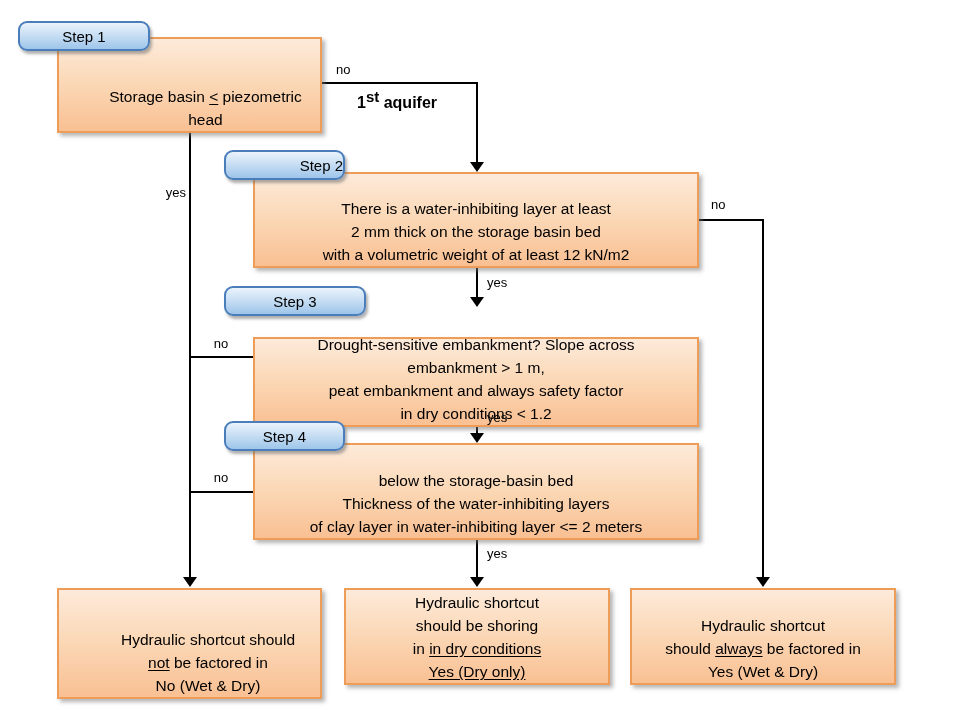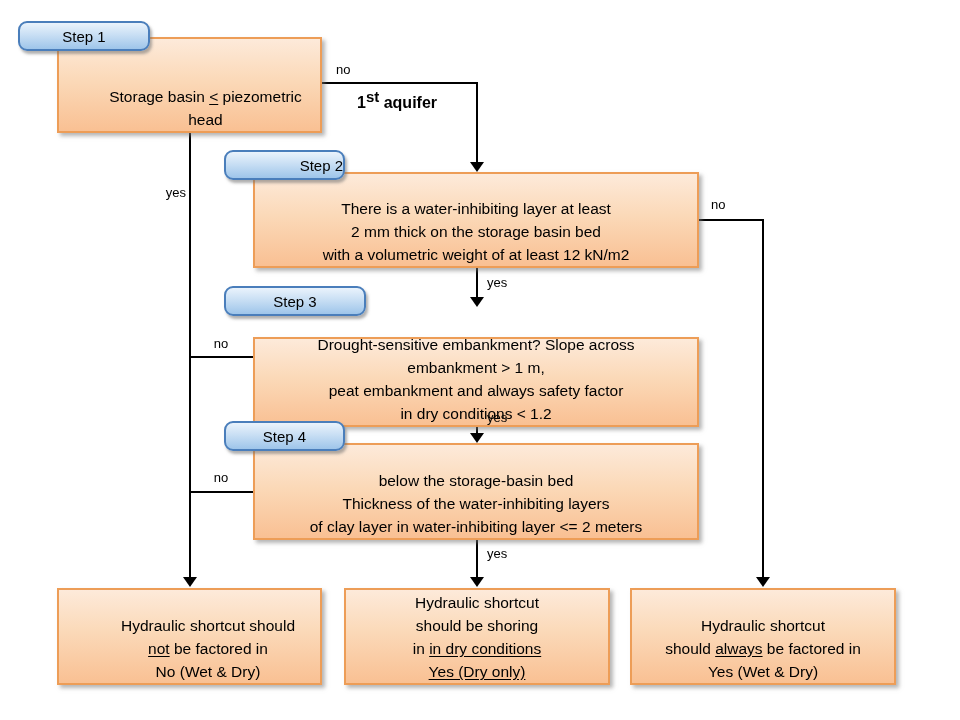--- a/index.html
+++ b/index.html
@@ -74,21 +74,21 @@
     <div>peat embankment and always safety factor</div>
     <div>in dry conditions &lt; 1.2</div>
   </div>
 
   <div class="obox" style="left:253px;top:443px;width:446px;height:97px;">
     <div>below the storage-basin bed</div>
     <div>Thickness of the water-inhibiting layers</div>
     <div>of clay layer in water-inhibiting layer &lt;= 2 meters</div>
   </div>
 
-  <div class="obox" style="left:57px;top:588px;width:265px;height:97px;padding-left:37px;">
+  <div class="obox" style="left:57px;top:588px;width:265px;height:111px;padding-left:37px;">
     <div>Hydraulic shortcut should</div>
     <div><span class="ul">not</span><span> be factored in</span></div>
     <div>No (Wet &amp; Dry)</div>
   </div>
 
   <div class="obox" style="left:344px;top:588px;width:266px;height:97px;">
     <div>Hydraulic shortcut</div>
     <div>should be shoring</div>
     <div><span>in </span><span class="ul">in dry conditions</span></div>
     <div class="ul">Yes (Dry only)</div>

